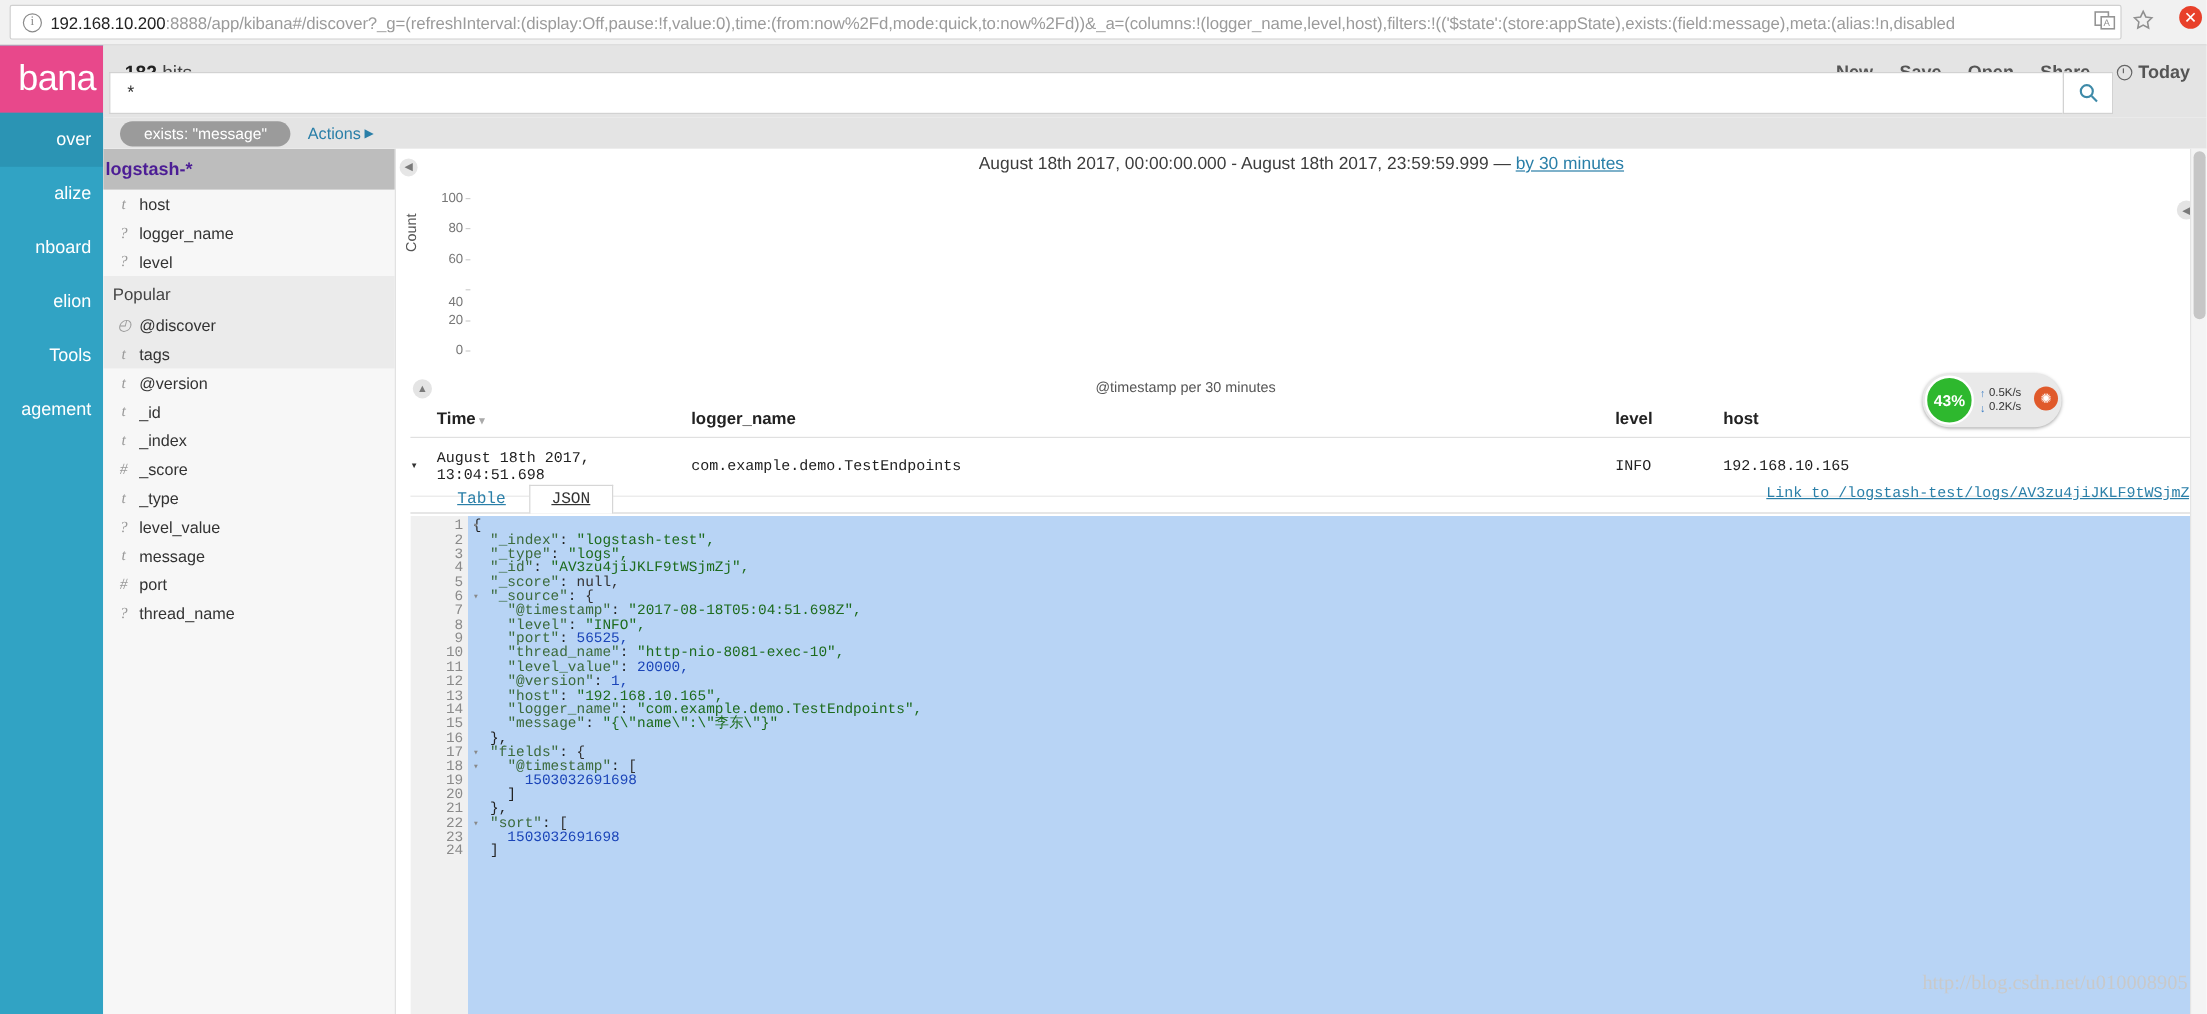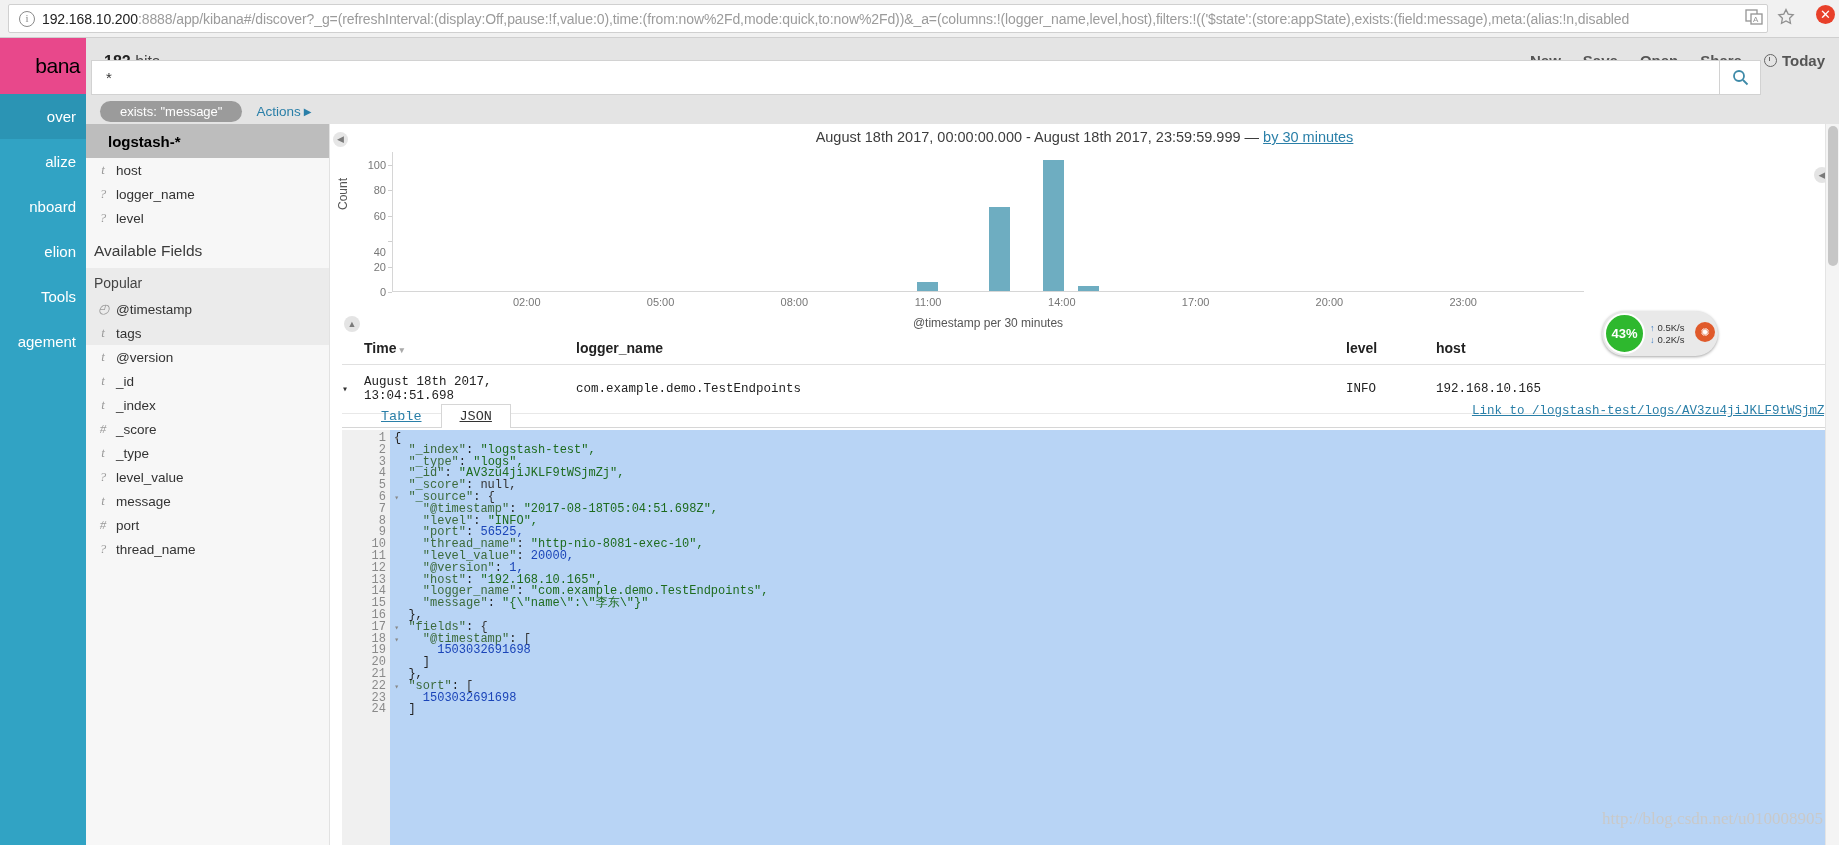--- a/index.html
+++ b/index.html
@@ -55,21 +55,21 @@
   #kb-nav {
     position: absolute; left: -48px; top: 38px; width: 134px; height: 807px;
     background: #31a3c4;
   }
   #kb-logo {
     height: 56px; background: #e8488b;
     display: flex; align-items: center; justify-content: flex-end;
     padding-right: 6px;
   }
   #kb-logo span {
-    color: #000000; font-size: 21px; letter-spacing: -.5px;
+    color: #ffffff; font-size: 30px; letter-spacing: -.5px;
   }
   .kb-nav-item {
     height: 45px; display: flex; align-items: center;
     justify-content: flex-end; padding-right: 10px;
     color: #ffffff; font-size: 15px;
   }
   .kb-nav-item.active { background: #2b94b4; }
 
   
   #app-top {
@@ -134,22 +134,22 @@
 
   
   #sidebar {
     position: absolute; left: 86px; top: 124px; width: 244px; height: 721px;
     background: #f7f7f7;
     border-right: 1px solid #e2e2e2;
     overflow: hidden;
   }
   #index-pattern {
     height: 34px; background: #bdbdbd;
-    display: flex; align-items: center; padding-left: 22px;
-    font-size: 15px; font-weight: bold; color: #000000;
+    display: flex; align-items: center; padding-left: 2px;
+    font-size: 15px; font-weight: bold; color: #4c1d95;
   }
   .sec-title {
     padding: 12px 0 8px 8px; font-size: 15.5px; color: #3b3b3b;
   }
   .fld {
     display: flex; align-items: center; gap: 8px;
     padding: 4px 0 4px 12px; font-size: 13.5px; color: #333;
     cursor: pointer;
   }
   .fld .ft {
@@ -429,26 +429,25 @@
       <span>host</span>
     </div>
   <div class="fld">
       <span class="ft">?</span>
       <span>logger_name</span>
     </div>
   <div class="fld">
       <span class="ft">?</span>
       <span>level</span>
     </div>
-  <div class="sec-title">Available Fields</div>
   <div class="popular-block">
     <div class="popular-label">Popular</div>
     <div class="fld">
         <span class="ft">◴</span>
-        <span>@timestamp</span>
+        <span>@discover</span>
       </div>
     <div class="fld">
         <span class="ft">t</span>
         <span>tags</span>
       </div>
   </div>
   <div class="fld">
       <span class="ft">t</span>
       <span>@version</span>
     </div>
@@ -507,34 +506,20 @@
         <div class="ytick" style="top: 114.545px;">20</div>
         <div style="position: absolute; right: 0px; width: 4px; height: 1px; background: rgb(207, 207, 207); top: 114.545px;"></div>
         <div class="ytick" style="top: 100px;">40</div>
         <div style="position: absolute; right: 0px; width: 4px; height: 1px; background: rgb(207, 207, 207); top: 89.0909px;"></div>
         <div class="ytick" style="top: 63.6364px;">60</div>
         <div style="position: absolute; right: 0px; width: 4px; height: 1px; background: rgb(207, 207, 207); top: 63.6364px;"></div>
         <div class="ytick" style="top: 38.1818px;">80</div>
         <div style="position: absolute; right: 0px; width: 4px; height: 1px; background: rgb(207, 207, 207); top: 38.1818px;"></div>
         <div class="ytick" style="top: 12.7273px;">100</div>
         <div style="position: absolute; right: 0px; width: 4px; height: 1px; background: rgb(207, 207, 207); top: 12.7273px;"></div>
-      </div>
-    <div id="plot">
-        <div class="bar" style="left: 524.48px; width: 21px; height: 8.90909px; background: rgb(110, 173, 193);"></div>
-        <div class="bar" style="left: 596px; width: 21px; height: 84px; background: rgb(110, 173, 193);"></div>
-        <div class="bar" style="left: 649.64px; width: 21px; height: 131.091px; background: rgb(110, 173, 193);"></div>
-        <div class="bar" style="left: 685.4px; width: 21px; height: 5.09091px; background: rgb(110, 173, 193);"></div>
-        <div class="xtick" style="left: 133.769px;">02:00</div>
-        <div class="xtick" style="left: 267.538px;">05:00</div>
-        <div class="xtick" style="left: 401.307px;">08:00</div>
-        <div class="xtick" style="left: 535.076px;">11:00</div>
-        <div class="xtick" style="left: 668.844px;">14:00</div>
-        <div class="xtick" style="left: 802.613px;">17:00</div>
-        <div class="xtick" style="left: 936.382px;">20:00</div>
-        <div class="xtick" style="left: 1070.15px;">23:00</div>
       </div>
     <div id="x-label">@timestamp per 30 minutes</div>
   </div>
 
   <div id="doc-table">
     <div id="tbl-head">
       <div class="c-exp"></div>
       <div class="c-time"><span>Time</span><span class="sort-caret">▾</span></div>
       <div class="c-logger">logger_name</div>
       <div class="c-level">level</div>

